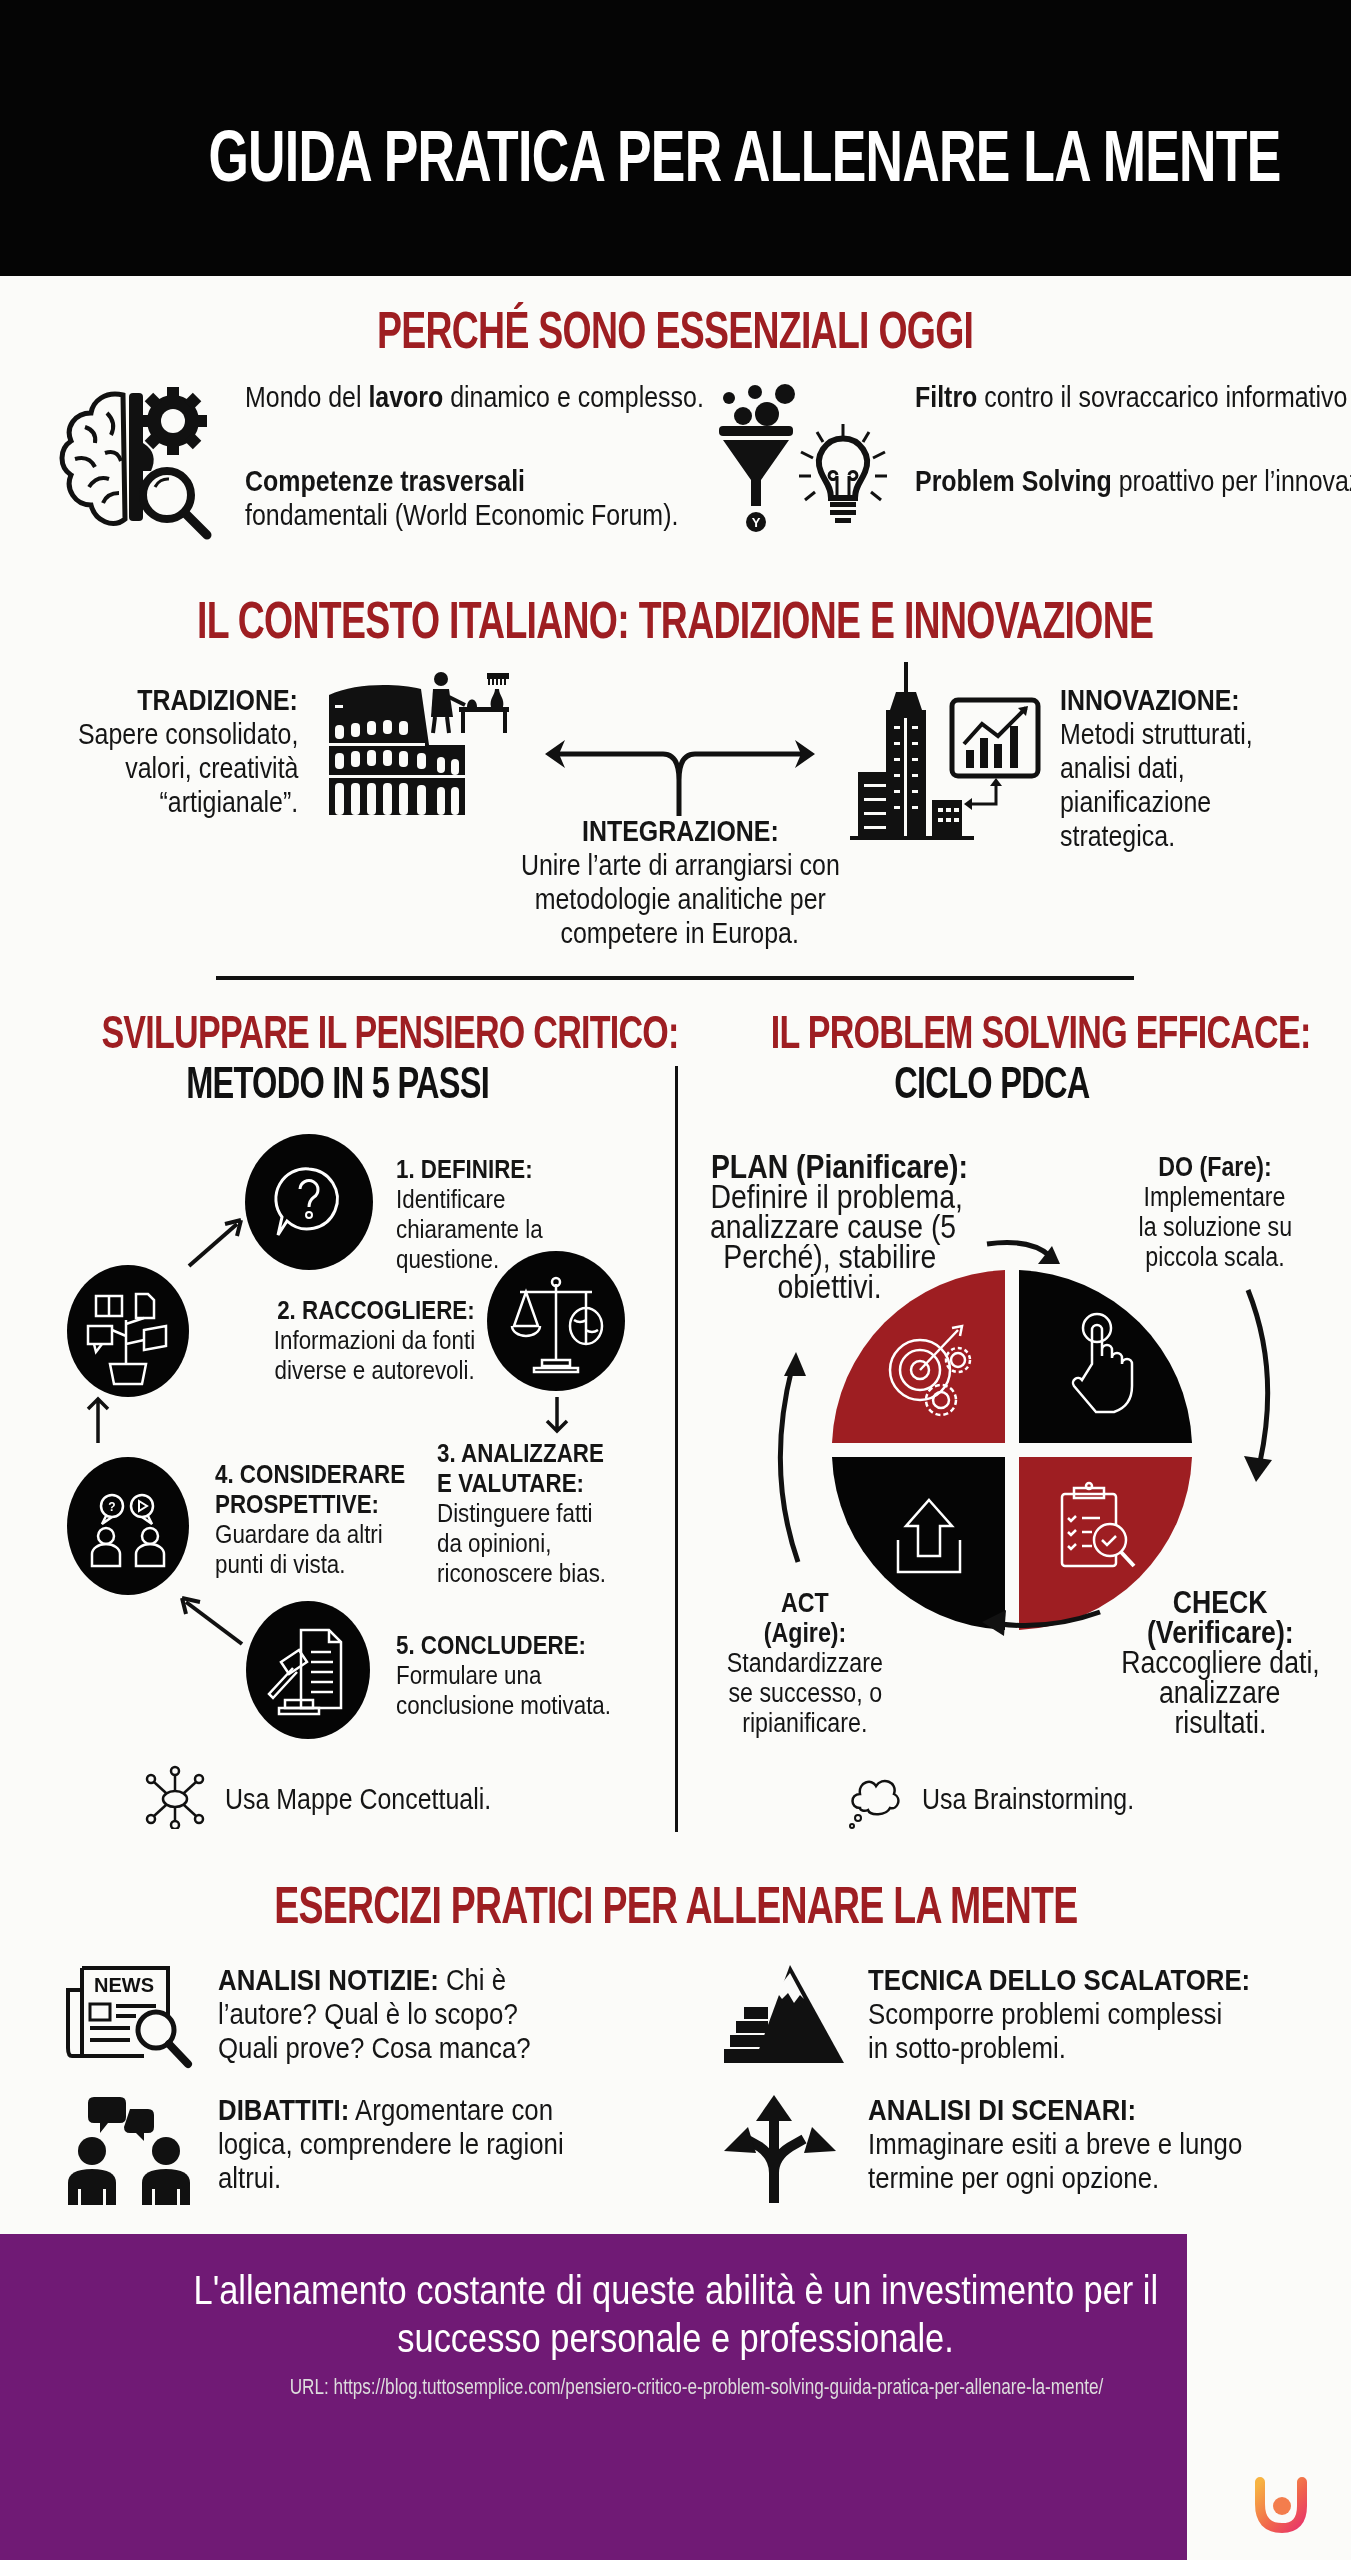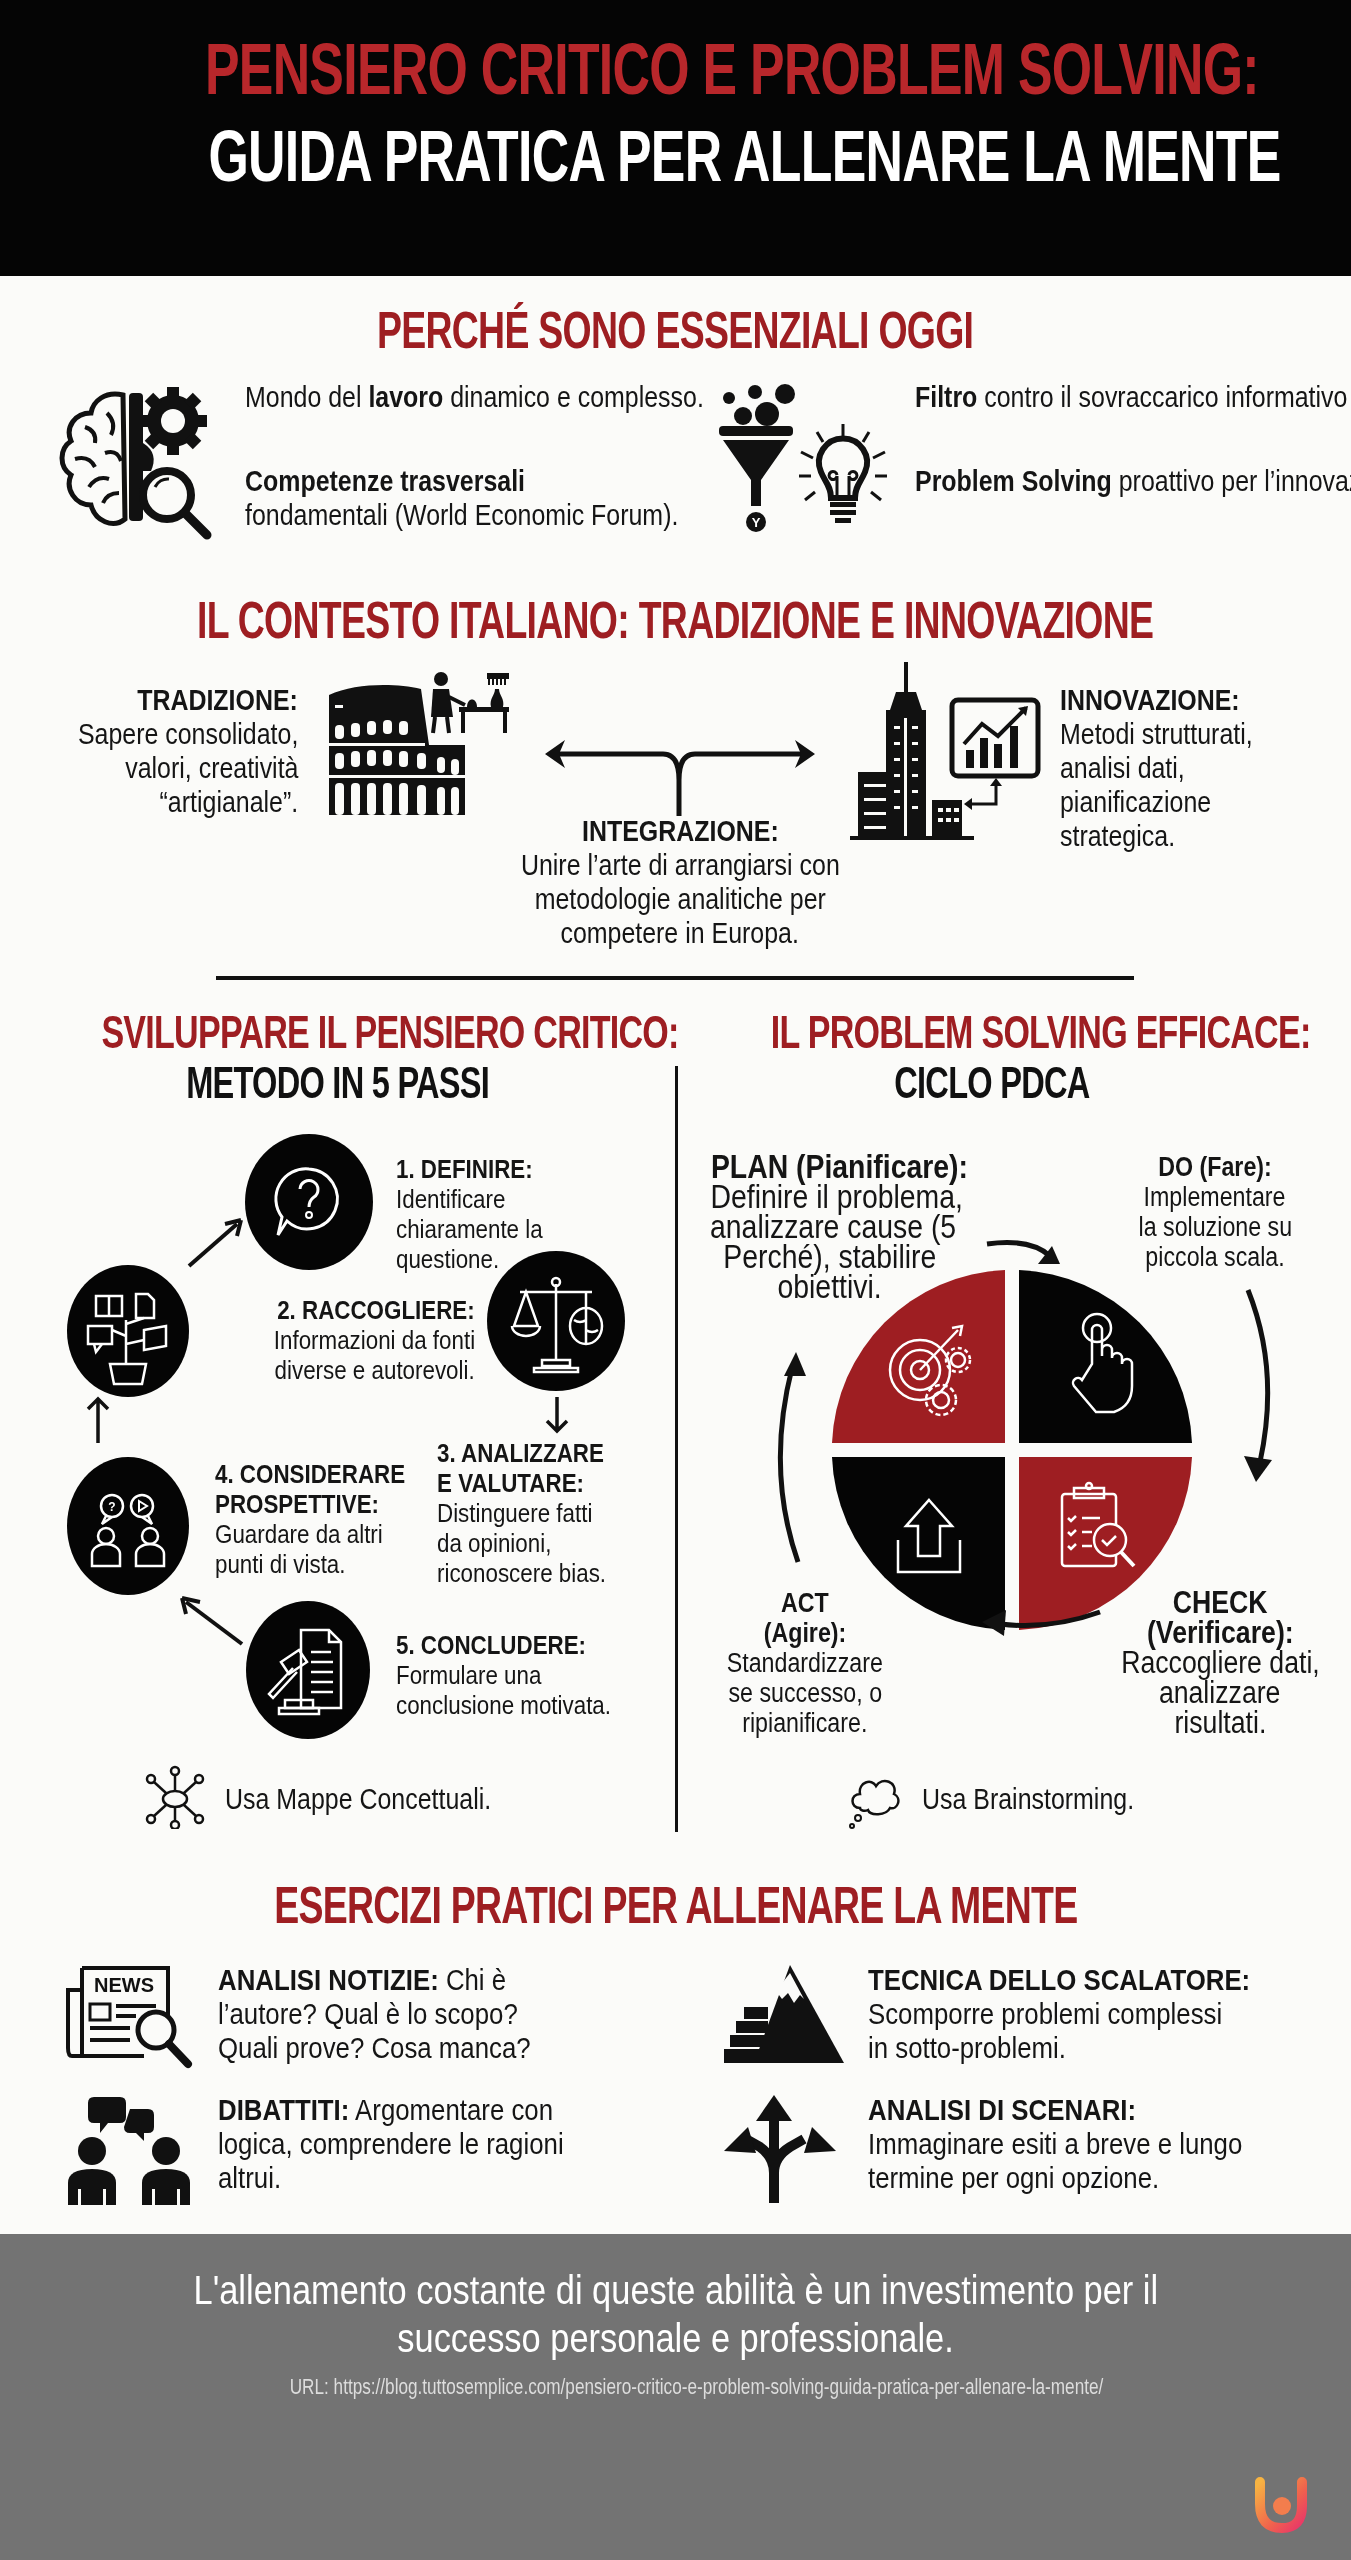--- a/index.html
+++ b/index.html
@@ -16,30 +16,29 @@
   #header .sub { position: absolute; top: 203px; left: 0; width: 1351px; text-align: center; color: #eee; font-size: 31px; }
 
   .sec-title { position: absolute; left: 0; width: 1351px; text-align: center; font-weight: bold; font-size: 52px; color: #9e1e22; letter-spacing: -1px; }
   .sub-title { position: absolute; font-weight: bold; font-size: 44px; color: #111; text-align: center; letter-spacing: -1px; }
   .txt { position: absolute; font-size: 29px; line-height: 34px; color: #151515; }
   .txt .cond { transform: scaleX(0.86); transform-origin: left top; }
   .txt.r .cond { transform-origin: right top; }
   .txt.c .cond { transform-origin: center top; }
   .icon { position: absolute; }
 
-  #footer { position: absolute; left: 0; top: 2234px; width: 1351px; height: 326px; background: #737373; }
+  #footer { position: absolute; left: 0; top: 2234px; width: 1187px; height: 326px; background: #701a75; }
   #footer .msg { position: absolute; top: 32px; left: 0; width: 1351px; text-align: center; color: #fff; font-size: 40px; line-height: 48px; }
   #footer .url { position: absolute; top: 140px; left: 0; width: 1351px; text-align: center; color: #ddd; font-size: 22px; margin-left: 21px; }
   #footer .msg .cond, #footer .url .cond { transform-origin: center top; }
 </style>
 </head>
 <body>
 
 <div id="header">
-  <div class="t1"><span class="cond" style="transform:scaleX(0.72)">PENSIERO CRITICO E PROBLEM SOLVING:</span></div>
   <div class="t2"><span class="cond" style="transform:scaleX(0.72)">GUIDA PRATICA PER ALLENARE LA MENTE</span></div>
 </div>
 
 <div class="sec-title" style="top:300px"><span class="cond" style="transform:scaleX(0.72)">PERCHÉ SONO ESSENZIALI OGGI</span></div>
 
 <svg class="icon" style="left:55px;top:383px" width="160" height="160" viewBox="0 0 160 160">
   <path d="M68 12 C50 8 38 18 36 30 C20 30 10 44 16 58 C4 66 4 84 16 92 C10 106 20 122 36 122 C40 138 58 146 70 136 Z" fill="none" stroke="#111" stroke-width="5"></path>
   <path d="M30 44 q12 4 10 16 M20 76 q14 -4 20 8 M34 104 q8 -12 20 -8 M52 30 q10 10 4 22 M50 70 q12 -4 16 8 M48 120 q4 -10 16 -10" fill="none" stroke="#111" stroke-width="4"></path>
   <rect x="74" y="10" width="14" height="128" rx="4" fill="#111"></rect>
   <g transform="translate(118,38)">

